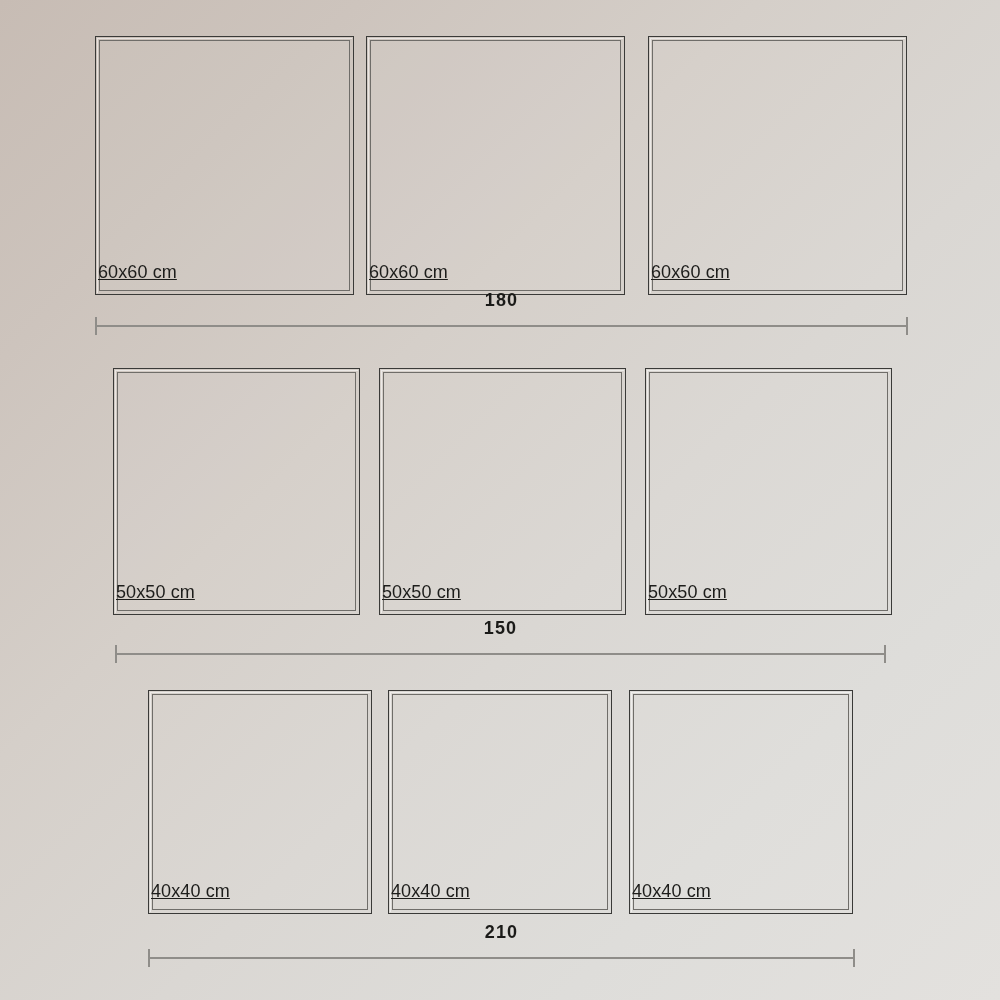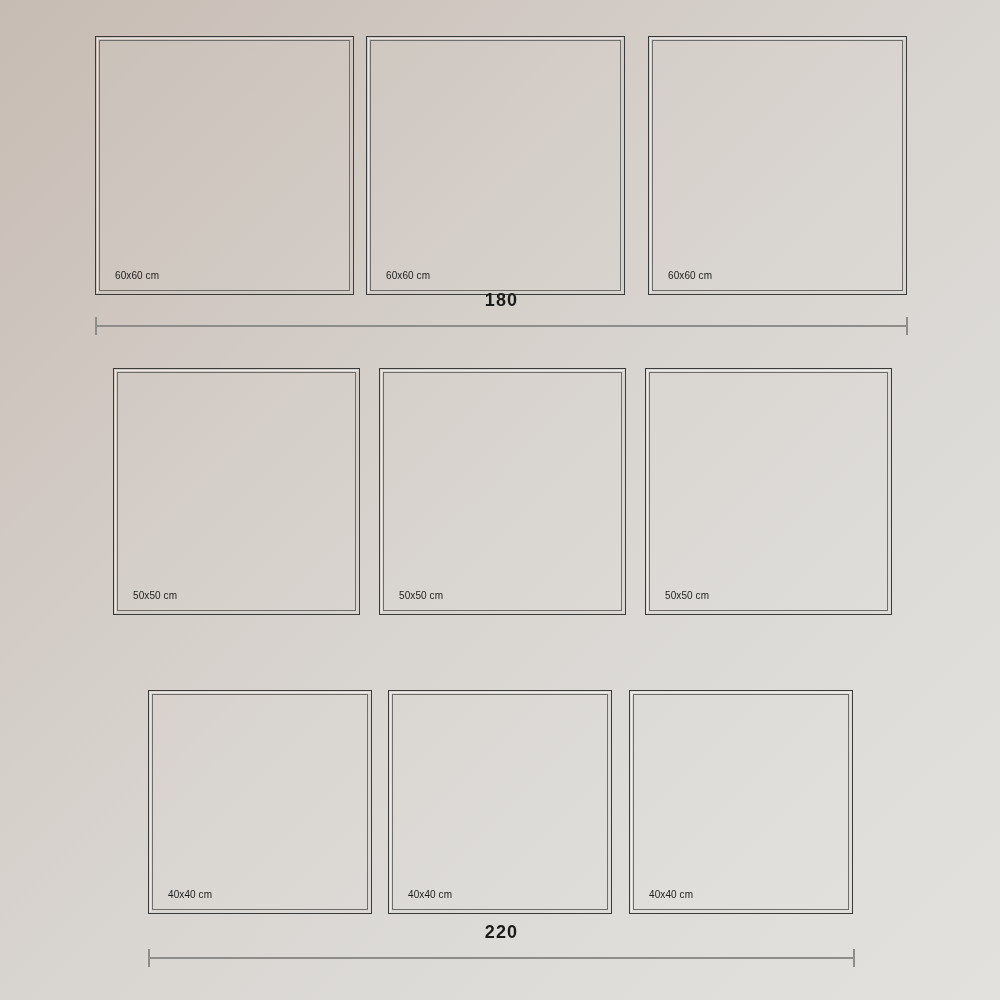--- a/index.html
+++ b/index.html
@@ -42,27 +42,28 @@
     background: rgba(255,255,255,0.035);
   }
   .frame .gloss {
     position: absolute;
     left: 1px; top: 1px; right: 1px; bottom: 1px;
     box-shadow: inset 1px 1px 0 rgba(255,255,255,0.55);
     pointer-events: none;
   }
   .frame .size-label {
     position: absolute;
-    left: 19px;
+    left: 2px;
     bottom: 13px;
-    font-size: 10px;
+    font-size: 18px;
     color: #1d1d1b;
     letter-spacing: 0.1px;
     white-space: nowrap;
     line-height: 1;
+    text-decoration: underline;
   }
 
   
   .dim {
     position: absolute;
     height: 22px;
   }
   .dim .line {
     position: absolute;
     left: 0;
@@ -134,39 +135,45 @@
     <div class="gloss"></div>
     <div class="size-label">50x50 cm</div>
   </div>
 
   <div class="frame" style="left:645px; top:368px; width:247px; height:247px;">
     <div class="inner"></div>
     <div class="gloss"></div>
     <div class="size-label">50x50 cm</div>
   </div>
 
+  <div class="dim" style="left:115px; top:643px; width:771px;">
+    <div class="dim-label">150</div>
+    <div class="line"></div>
+    <div class="tick left"></div>
+    <div class="tick right"></div>
+  </div>
 
   <div class="frame" style="left:148px; top:690px; width:224px; height:224px;">
     <div class="inner"></div>
     <div class="gloss"></div>
     <div class="size-label">40x40 cm</div>
   </div>
 
   <div class="frame" style="left:388px; top:690px; width:224px; height:224px;">
     <div class="inner"></div>
     <div class="gloss"></div>
     <div class="size-label">40x40 cm</div>
   </div>
 
   <div class="frame" style="left:629px; top:690px; width:224px; height:224px;">
     <div class="inner"></div>
     <div class="gloss"></div>
     <div class="size-label">40x40 cm</div>
   </div>
 
   <div class="dim" style="left:148px; top:947px; width:707px;">
-    <div class="dim-label">220</div>
+    <div class="dim-label">210</div>
     <div class="line"></div>
     <div class="tick left"></div>
     <div class="tick right"></div>
   </div>
 
 </div>
 
 </body></html>

